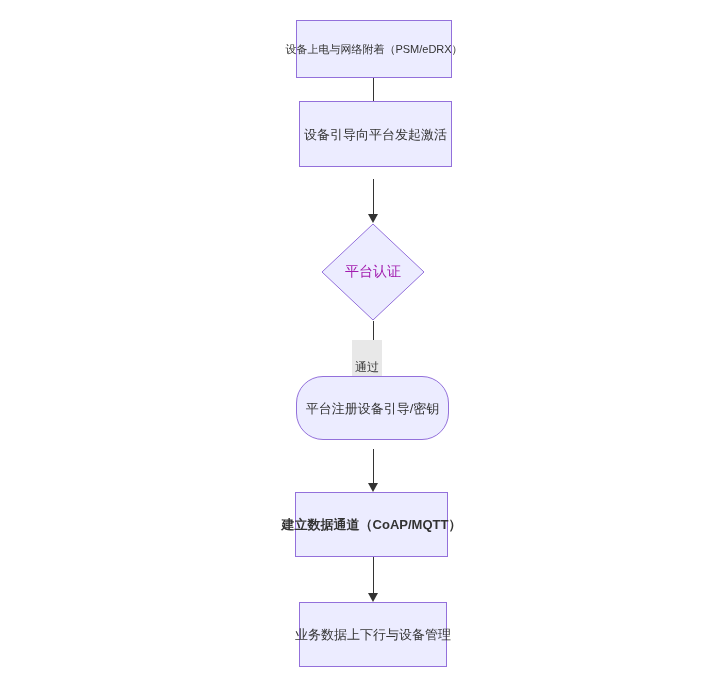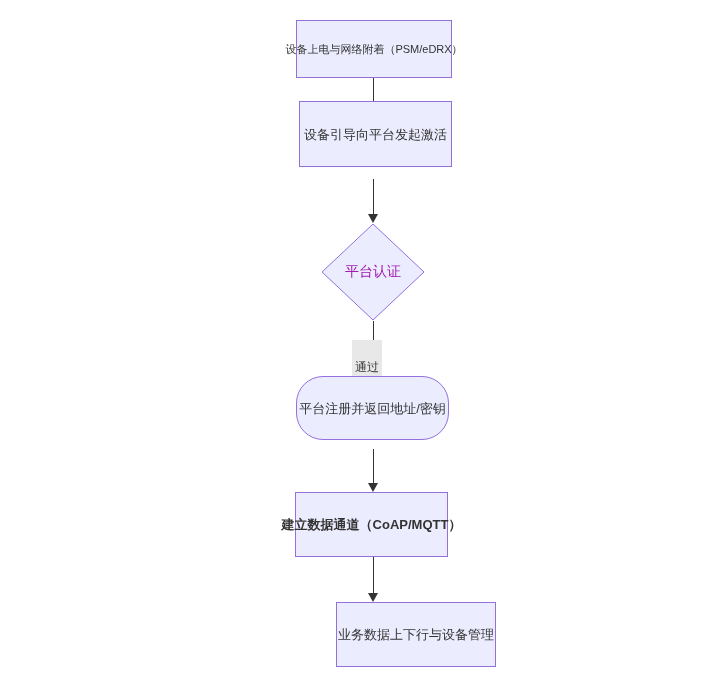--- a/index.html
+++ b/index.html
@@ -104,32 +104,32 @@
     </svg>
     <div class="diamond-label">平台认证</div>
   </div>
 
   <div class="edge-line" style="top:321px; height:56px;"></div>
   <div class="edge-arrowhead" style="top:376px;"></div>
   <div class="edge-label" style="left:352px; top:340px;">通过</div>
 
   <div class="node-rect" style="left:296px; top:376px; width:153px; height:64px;border-radius:27px;">
     <span class="node-line">平台注册</span>
-    <span class="node-line">并返回地址/密钥</span>
+    <span class="node-line">设备引导/密钥</span>
   </div>
 
   <div class="edge-line" style="top:449px; height:35px;"></div>
   <div class="edge-arrowhead" style="top:483px;"></div>
 
   <div class="node-rect" style="left:295px; top:492px; width:153px; height:65px;font-weight:bold;">
     <span class="node-line">建立数据通道</span>
     <span class="node-line">（CoAP/MQTT）</span>
   </div>
 
   <div class="edge-line" style="top:557px; height:37px;"></div>
   <div class="edge-arrowhead" style="top:593px;"></div>
 
-  <div class="node-rect" style="left:299px; top:602px; width:160px; height:65px;margin-left:37px;">
+  <div class="node-rect" style="left:299px; top:602px; width:148px; height:65px;">
     <span class="node-line">业务数据上下行</span>
     <span class="node-line">与设备管理</span>
   </div>
 
 </div>
 
 </body></html>

